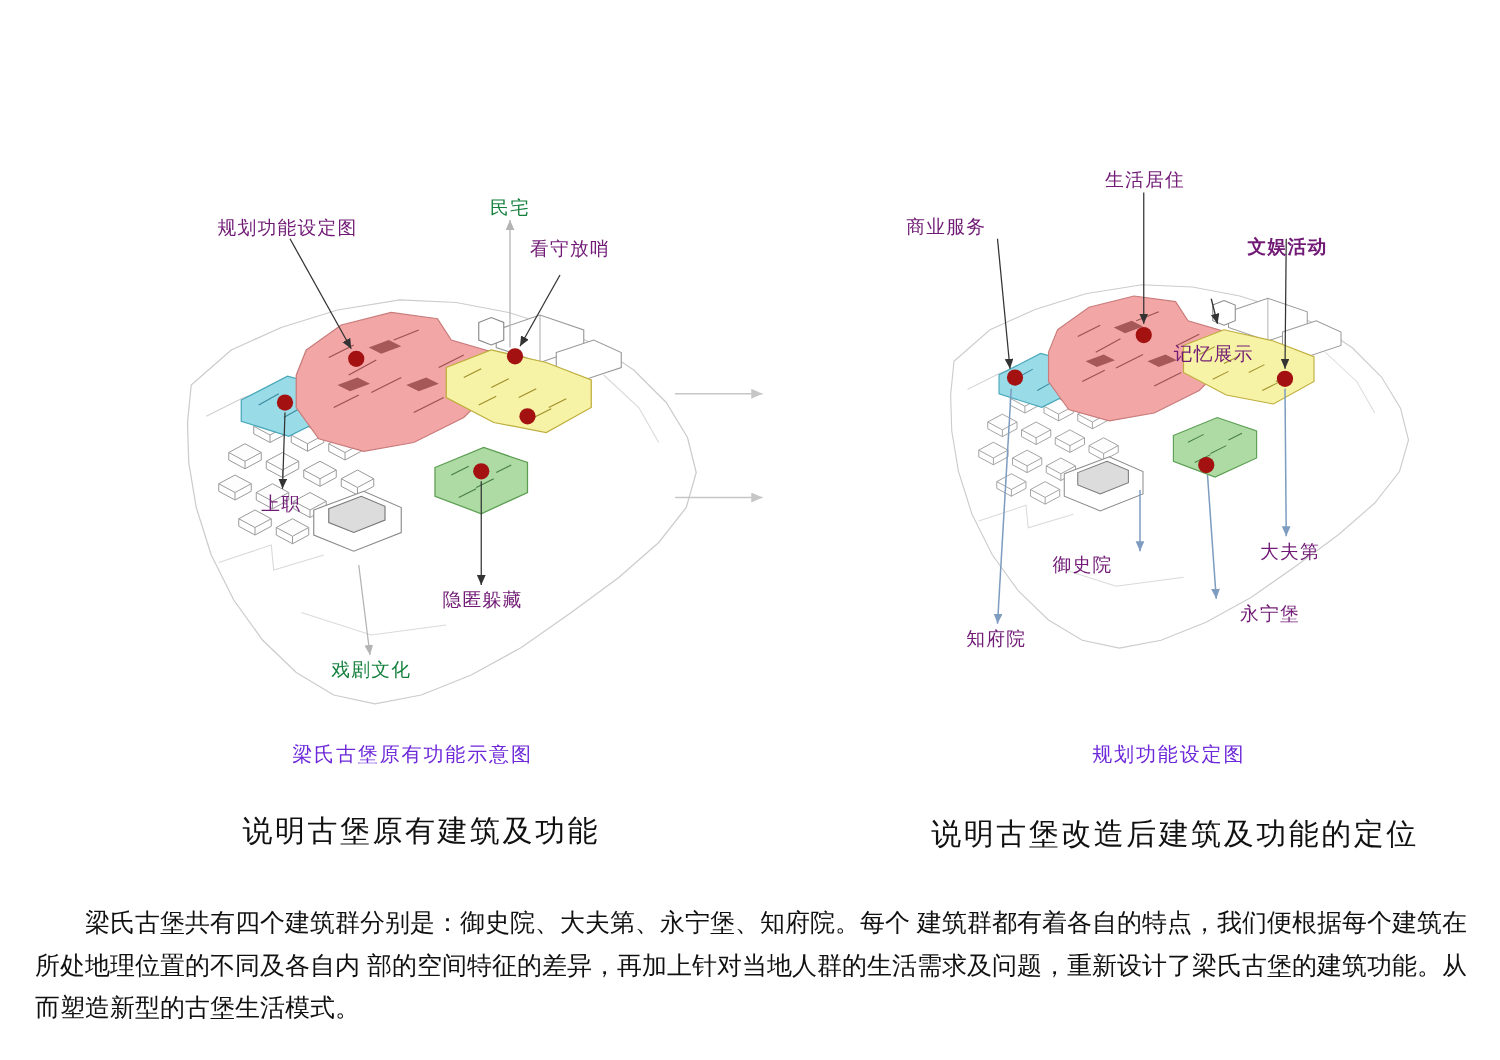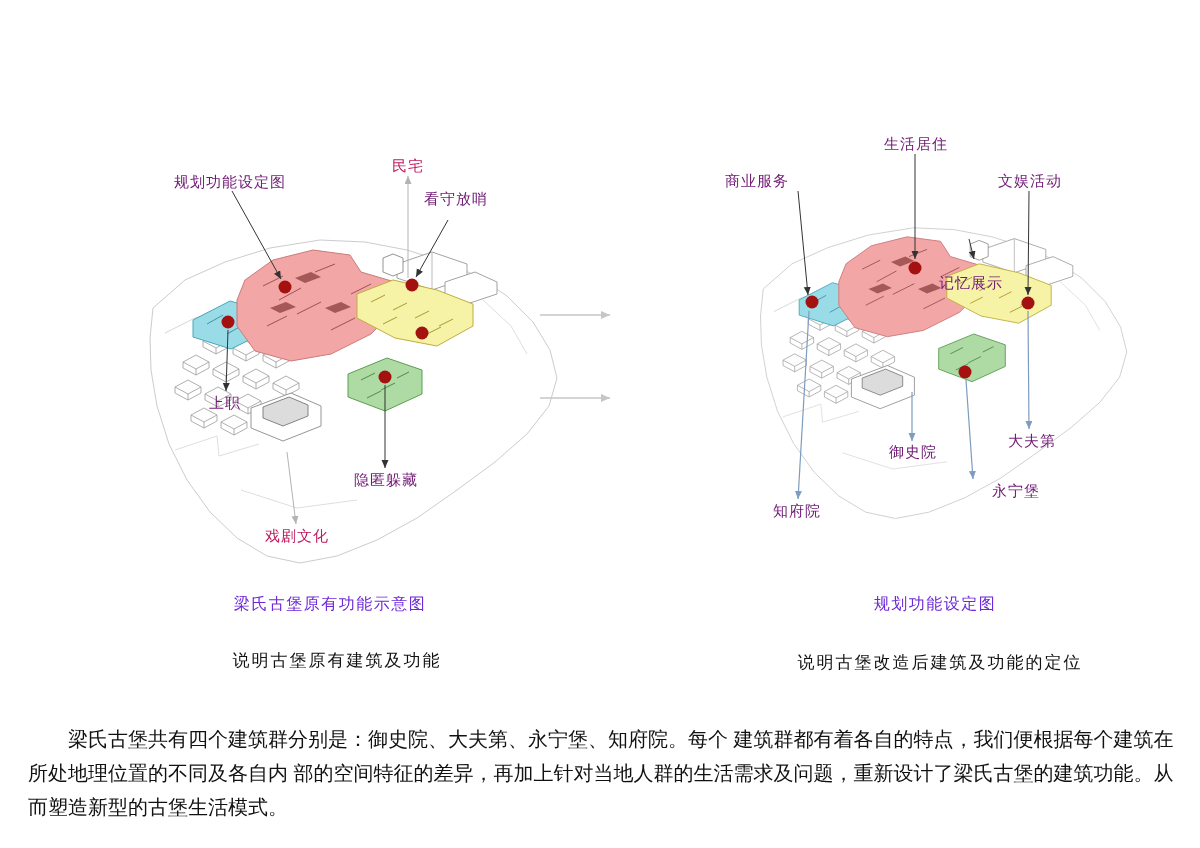--- a/index.html
+++ b/index.html
@@ -5,28 +5,28 @@
   html,body { margin:0; padding:0; background:#ffffff; }
   .canvas {
     position:relative; width:1200px; height:848px; background:#ffffff;
     font-family:"Liberation Sans","DejaVu Sans",sans-serif; overflow:hidden;
   }
   svg.scene { position:absolute; left:0; top:0; }
   .label {
     position:absolute; transform:translateX(-50%);
     font-size:15px; color:#701a75; white-space:nowrap; letter-spacing:1px;
   }
-  .label.gray { color:#be185d; }
+  .label.gray { color:#15803d; }
   .panel-title {
     position:absolute; transform:translateX(-50%);
     font-size:16px; font-weight:normal; color:#6d28d9; letter-spacing:1.5px; white-space:nowrap;
   }
   .panel-caption {
     position:absolute; transform:translateX(-50%);
-    font-size:17px; color:#111; letter-spacing:2px; white-space:nowrap;
+    font-size:24px; color:#111; letter-spacing:2px; white-space:nowrap;
   }
   .description {
     position:absolute; left:28px; right:18px; top:722px;
     font-size:20px; line-height:1.7; color:#111; text-align:left;
   }
 </style>
 </head>
 <body>
 
 <div class="canvas">
@@ -150,23 +150,23 @@
   <div class="label gray" style="left:408px; top:157px;">民宅</div>
   <div class="label" style="left:456px; top:190px;">看守放哨</div>
   <div class="label" style="left:225px; top:394px;">上职</div>
   <div class="label" style="left:386px; top:471px;">隐匿躲藏</div>
   <div class="label gray" style="left:297px; top:527px;">戏剧文化</div>
   <div class="panel-title" style="left:330px; top:594px;">梁氏古堡原有功能示意图</div>
   <div class="panel-caption" style="left:337px; top:649px;">说明古堡原有建筑及功能</div>
 
   <div class="label" style="left:916px; top:135px;">生活居住</div>
   <div class="label" style="left:757px; top:172px;">商业服务</div>
-  <div class="label" style="left:1030px; top:172px;">文娱活动</div>
+  <div class="label" style="left:1030px; top:188px;font-weight:bold;">文娱活动</div>
   <div class="label" style="left:971px; top:234px;margin-top:40px;">记忆展示</div>
-  <div class="label" style="left:913px; top:443px;">御史院</div>
+  <div class="label" style="left:866px; top:443px;">御史院</div>
   <div class="label" style="left:1032px; top:432px;">大夫第</div>
   <div class="label" style="left:976px; top:482px;margin-left:40px;">永宁堡</div>
   <div class="label" style="left:797px; top:502px;">知府院</div>
   <div class="panel-title" style="left:935px; top:594px;">规划功能设定图</div>
   <div class="panel-caption" style="left:940px; top:651px;">说明古堡改造后建筑及功能的定位</div>
 
   <div class="description">　　梁氏古堡共有四个建筑群分别是：御史院、大夫第、永宁堡、知府院。每个 建筑群都有着各自的特点，我们便根据每个建筑在所处地理位置的不同及各自内 部的空间特征的差异，再加上针对当地人群的生活需求及问题，重新设计了梁氏古堡的建筑功能。从而塑造新型的古堡生活模式。</div>
 
 </div>
 

